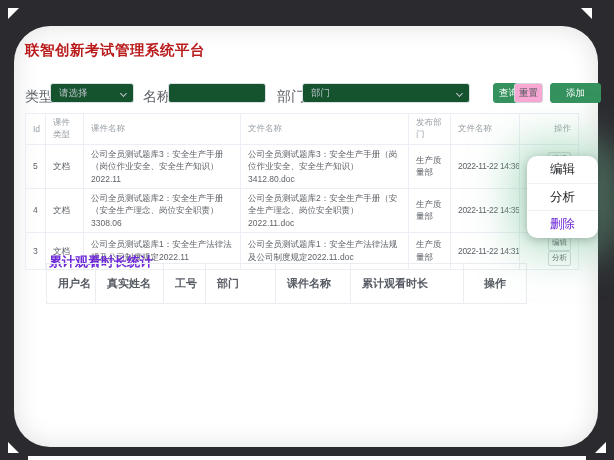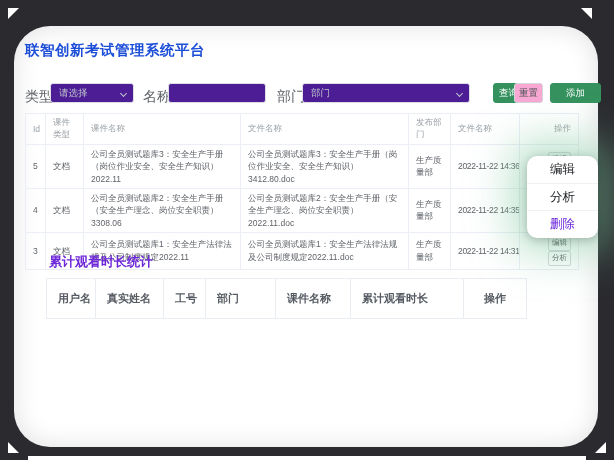--- a/index.html
+++ b/index.html
@@ -12,46 +12,46 @@
   .corner.tl{left:8px;top:8px;clip-path:polygon(0 0,100% 0,0 100%);}
   .corner.tr{left:581px;top:8px;clip-path:polygon(0 0,100% 0,100% 100%);}
   .corner.bl{left:8px;top:442px;clip-path:polygon(0 0,0 100%,100% 100%);}
   .corner.br{left:595px;top:442px;clip-path:polygon(100% 0,100% 100%,0 100%);}
   .bottom-strip{position:absolute;left:28px;top:456px;width:558px;height:4px;background:#fff;}
 
   
   .card{position:absolute;left:14px;top:26px;width:584px;height:421px;background:#fff;
         border-radius:36px;box-shadow:inset 0 0 26px rgba(0,0,0,0.12);}
 
-  .page-title{position:absolute;left:11px;top:15px;font-size:14.5px;font-weight:700;color:#1d4ed8;letter-spacing:0.5px;}
+  .page-title{position:absolute;left:11px;top:15px;font-size:14.5px;font-weight:700;color:#b91c1c;letter-spacing:0.5px;}
 
   
   .flabel{position:absolute;top:62px;font-size:14px;color:#5f6368;}
-  .sel,.txtin{position:absolute;top:57px;height:20px;border:1px solid #dcdfe6;border-radius:3px;background:#4c1d95;}
+  .sel,.txtin{position:absolute;top:57px;height:20px;border:1px solid #dcdfe6;border-radius:3px;background:#14532d;}
   .sel{display:flex;align-items:center;padding:0 16px 0 8px;}
   .sel .ph{font-size:9.5px;color:#bfc4cc;}
   .caret{position:absolute;right:7px;top:7px;width:5px;height:5px;border-right:1px solid #c0c4cc;border-bottom:1px solid #c0c4cc;transform:rotate(45deg);}
   .txtin{padding:0 6px;font-size:9.5px;color:#333;outline:none;}
   .btn{position:absolute;top:57px;height:20px;border-radius:3px;font-size:9.5px;display:flex;align-items:center;justify-content:center;cursor:pointer;border:1px solid transparent;}
   .btn.green{background:#35925e;color:#fff;border-color:#35925e;}
   .btn.plain{background:#f9a8d4;color:#53565c;border-color:#d4d7dc;}
 
   
   table.main{position:absolute;left:11px;top:87px;width:553px;border-collapse:collapse;table-layout:fixed;}
   table.main th,table.main td{border:1px solid #ebeef5;font-weight:400;text-align:left;padding:3px 7px;vertical-align:middle;}
   table.main th{color:#9aa0a6;font-size:8.5px;height:27px;}
   table.main td{color:#5f6368;font-size:8.5px;line-height:1.45;height:33px;}
   table.main th.op,table.main td.op{text-align:right;}
   td.ts{font-size:7.5px;letter-spacing:-0.3px;white-space:nowrap;overflow:hidden;}
   .mini-btn{display:inline-block;border:1px solid #d5d9de;border-radius:2px;background:#fff;color:#5f6368;
             font-size:7.5px;padding:1px 3px;margin-left:3px;cursor:pointer;white-space:nowrap;}
 
   
   .stats-title{position:absolute;left:35px;top:227px;font-size:13px;font-weight:700;color:#6d28d9;}
-  table.stats{position:absolute;left:32px;top:252px;width:480px;border-collapse:collapse;table-layout:fixed;}
+  table.stats{position:absolute;left:32px;top:237px;width:480px;border-collapse:collapse;table-layout:fixed;}
   table.stats th{border:1px solid #e9edf2;color:#565b63;font-size:11px;font-weight:700;text-align:left;
                  padding:0 0 0 11px;height:40px;}
   table.stats th.center{text-align:center;padding-left:0;}
 
   
   .popup{position:absolute;left:527px;top:156px;width:71px;height:82px;background:#fff;border-radius:10px;
          box-shadow:0 2px 10px rgba(0,0,0,0.22), 0 0 42px 16px rgba(122,198,158,0.5);
          display:flex;flex-direction:column;overflow:hidden;z-index:10;}
   .popup .item{flex:1;display:flex;align-items:center;justify-content:center;font-size:12.5px;font-weight:500;
                color:#1a1c1f;cursor:pointer;border-bottom:1px solid #f0f1f3;}

